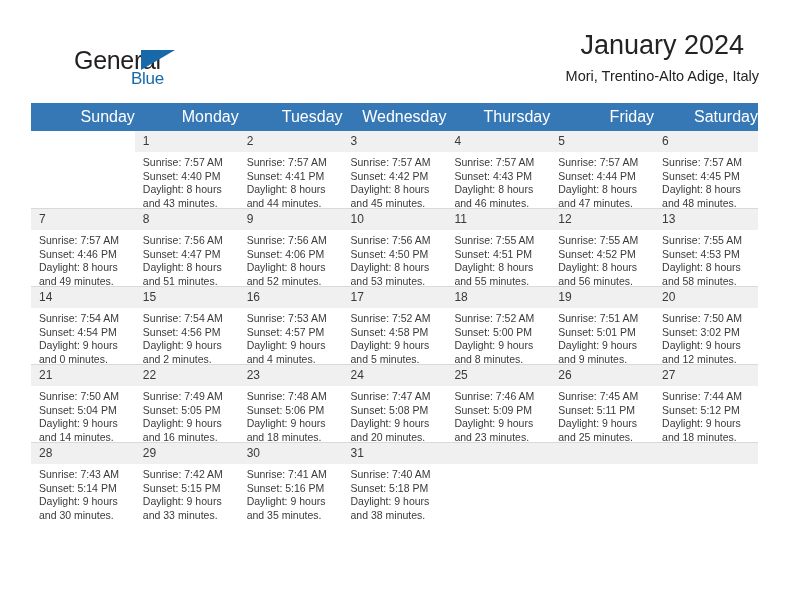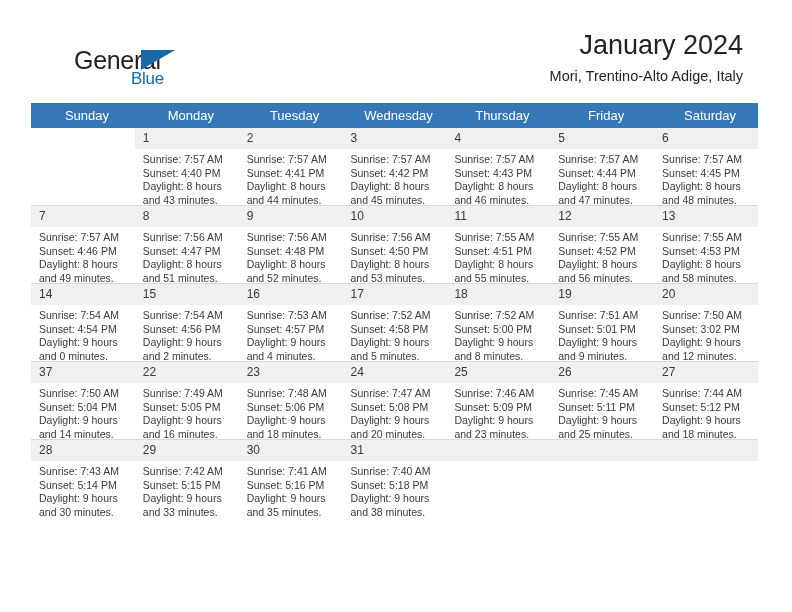--- a/index.html
+++ b/index.html
@@ -59,23 +59,23 @@
     left: 57px;
     top: 23px;
     font-size: 17px;
     letter-spacing: -0.3px;
     color: #1769aa;
     font-family: "Liberation Sans", sans-serif;
   }
 
   .title-block {
     position: absolute;
-    right: 49px;
+    right: 33px;
     top: 0;
-    text-align: right;
+    text-align: center;
   }
   .cal-title {
     font-size: 27px;
     color: #232323;
     line-height: 34px;
     white-space: nowrap;
   }
   .cal-subtitle {
     font-size: 14.5px;
     color: #232323;
@@ -89,23 +89,23 @@
     position: absolute;
     left: 31px;
     top: 103px;
     width: 727px;
     border-collapse: collapse;
     table-layout: fixed;
   }
   .calendar th {
     background: #3578b5;
     color: #ffffff;
-    font-size: 13px;
+    font-size: 16px;
     font-weight: normal;
-    text-align: center;
+    text-align: right;
     padding: 5px 0 5px 8px;
     height: 13px;
     border: none;
   }
   .calendar td {
     width: 103.857px;
     vertical-align: top;
     padding: 0;
     border: none;
     background: #ffffff;
@@ -256,21 +256,21 @@
             <div class="line">Sunrise: 7:56 AM</div>
             <div class="line">Sunset: 4:47 PM</div>
             <div class="line">Daylight: 8 hours</div>
             <div class="line">and 51 minutes.</div>
           </div>
         </td>
         <td>
           <div class="daynum">9</div>
           <div class="cellbody">
             <div class="line">Sunrise: 7:56 AM</div>
-            <div class="line">Sunset: 4:48 PM</div>
+            <div class="line">Sunset: 4:06 PM</div>
             <div class="line">Daylight: 8 hours</div>
             <div class="line">and 52 minutes.</div>
           </div>
         </td>
         <td>
           <div class="daynum">10</div>
           <div class="cellbody">
             <div class="line">Sunrise: 7:56 AM</div>
             <div class="line">Sunset: 4:50 PM</div>
             <div class="line">Daylight: 8 hours</div>
@@ -367,21 +367,21 @@
             <div class="line">Sunrise: 7:50 AM</div>
             <div class="line">Sunset: 3:02 PM</div>
             <div class="line">Daylight: 9 hours</div>
             <div class="line">and 12 minutes.</div>
           </div>
         </td>
       </tr>
 
       <tr class="week-row">
         <td>
-          <div class="daynum">37</div>
+          <div class="daynum">21</div>
           <div class="cellbody">
             <div class="line">Sunrise: 7:50 AM</div>
             <div class="line">Sunset: 5:04 PM</div>
             <div class="line">Daylight: 9 hours</div>
             <div class="line">and 14 minutes.</div>
           </div>
         </td>
         <td>
           <div class="daynum">22</div>
           <div class="cellbody">

